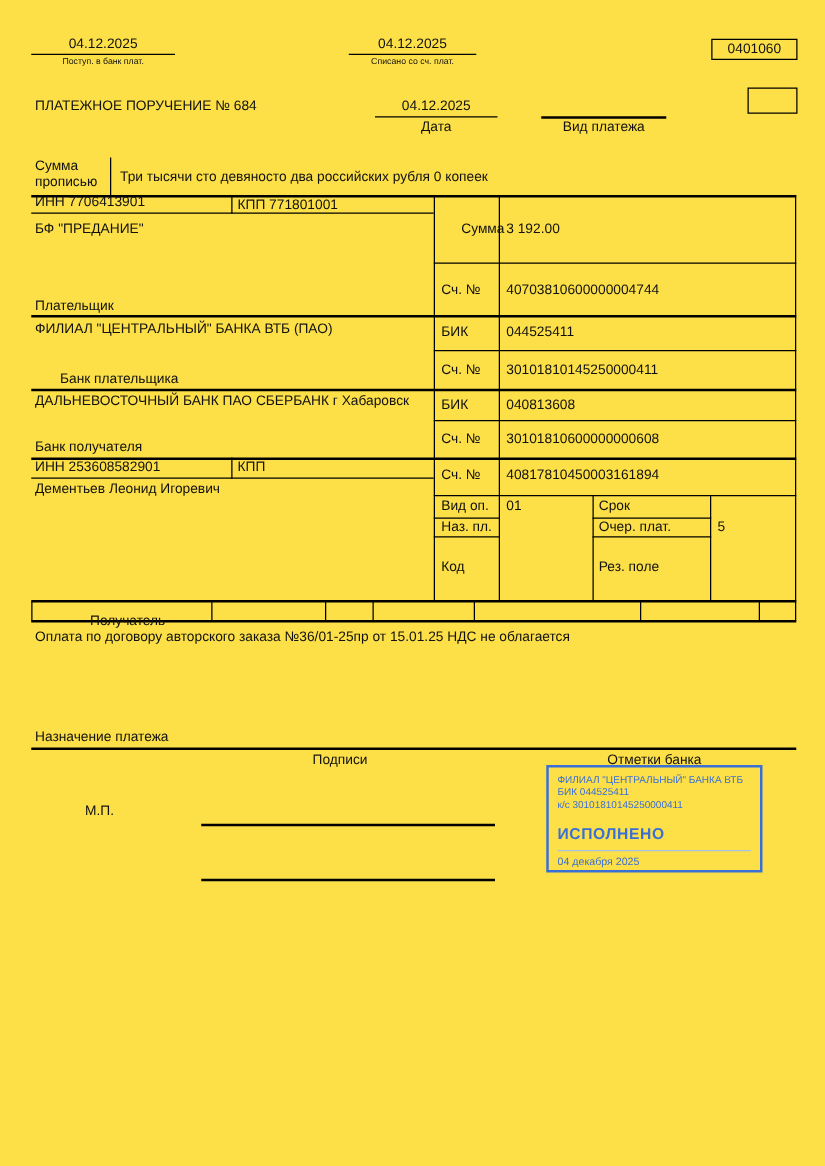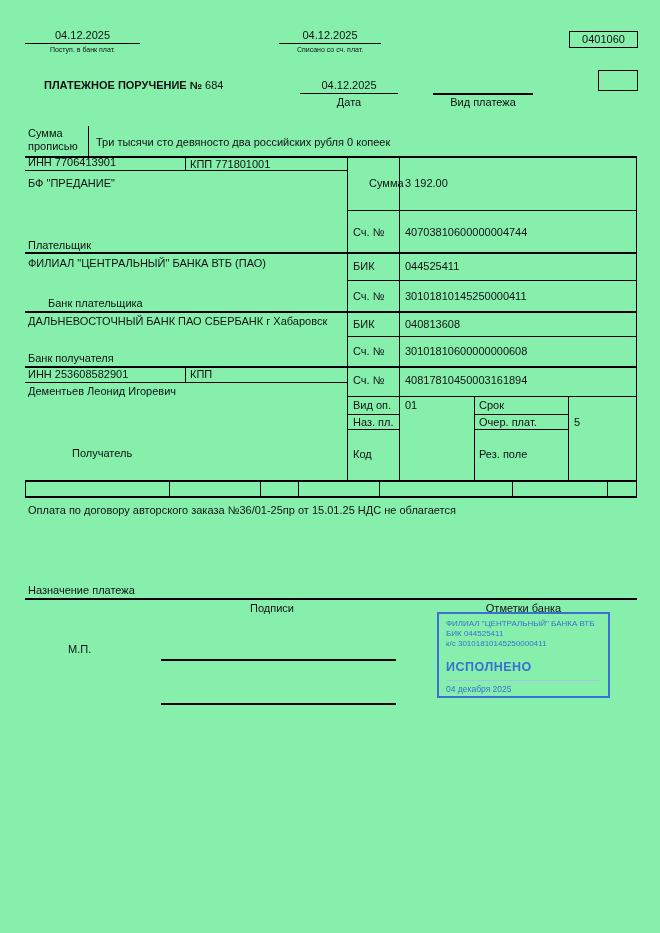--- a/index.html
+++ b/index.html
@@ -1,26 +1,26 @@
 <!DOCTYPE html>
 <html><head>
 <meta charset="utf-8">
 <style>
   * { margin:0; padding:0; box-sizing:border-box; }
   html,body { background:#fff; }
   #page {
-    position:relative; width:660px; height:933px; background:#86efac;
+    position:relative; width:660px; height:933px; background:#fde047;
     font-family:"Liberation Sans","DejaVu Sans",sans-serif; color:#111;
     overflow:hidden;
   }
   .abs { position:absolute; }
   .t  { font-size:11px; line-height:13px; white-space:nowrap; }
   .sm { font-size:7px;  line-height:8px;  white-space:nowrap; }
   .c  { text-align:center; }
-  .b  { font-weight:bold;margin-left:16px; }
+  .b  { font-weight:normal; }
   .hl { position:absolute; background:#000; height:1px; }
   .vl { position:absolute; background:#000; width:1px; }
   .thick { height:2px; }
   .box { position:absolute; border:1.5px solid #000; }
   .wrap { white-space:normal; }
   #stamp {
     position:absolute; left:437px; top:612px; width:173px; height:86px;
     border:2px solid #3a6fd6; color:#3a6fd6; padding:5px 7px 4px 7px;
   }
   #stamp .s-line { font-size:8px; line-height:10px; white-space:nowrap; }
@@ -98,21 +98,21 @@
 
   <div class="abs t" style="left:28px; top:257px;">ФИЛИАЛ "ЦЕНТРАЛЬНЫЙ" БАНКА ВТБ (ПАО)</div>
   <div class="abs t" style="left:28px; top:297px;padding-left:20px;">Банк плательщика</div>
 
   <div class="abs t" style="left:28px; top:315px;">ДАЛЬНЕВОСТОЧНЫЙ БАНК ПАО СБЕРБАНК г Хабаровск</div>
   <div class="abs t" style="left:28px; top:352px;">Банк получателя</div>
 
   <div class="abs t" style="left:28px; top:368px;">ИНН 253608582901</div>
   <div class="abs t" style="left:190px; top:368px;">КПП</div>
   <div class="abs t" style="left:28px; top:385px;">Дементьев Леонид Игоревич</div>
-  <div class="abs t" style="left:28px; top:447px;padding-left:44px;">Получатель</div>
+  <div class="abs t" style="left:28px; top:491px;padding-left:44px;">Получатель</div>
 
   <div class="abs t" style="left:353px; top:177px;margin-left:16px;">Сумма</div>
   <div class="abs t" style="left:405px; top:177px;">3 192.00</div>
 
   <div class="abs t" style="left:353px; top:226px;">Сч. №</div>
   <div class="abs t" style="left:405px; top:226px;">40703810600000004744</div>
 
   <div class="abs t" style="left:353px; top:260px;">БИК</div>
   <div class="abs t" style="left:405px; top:260px;">044525411</div>
 

